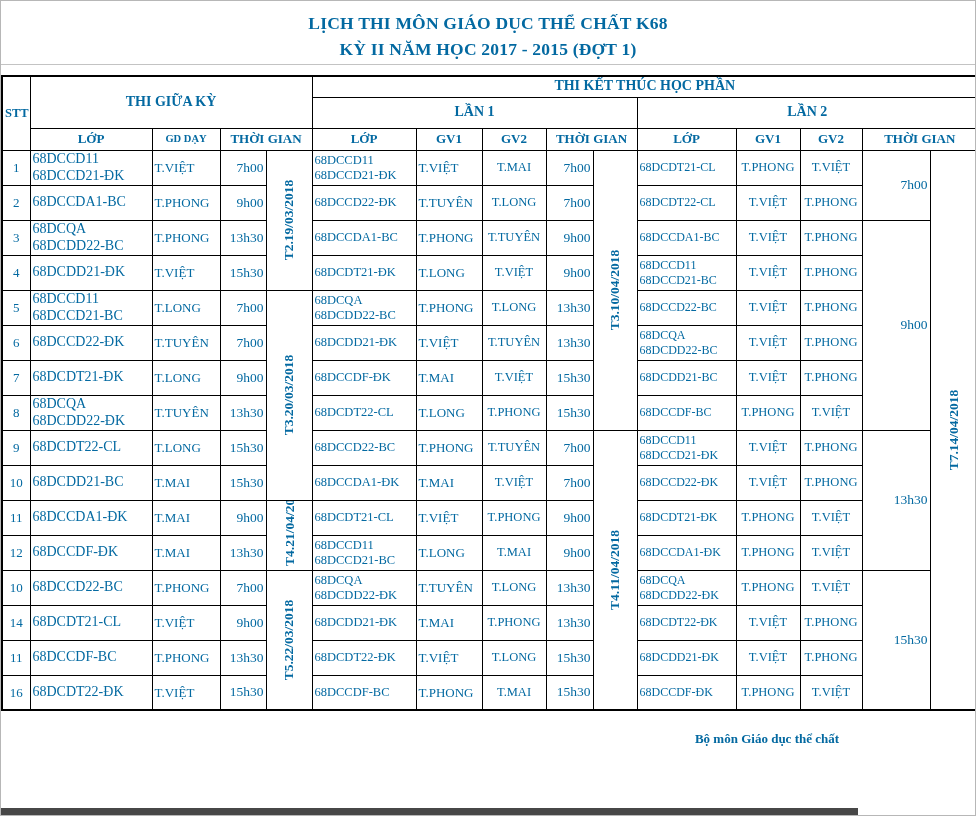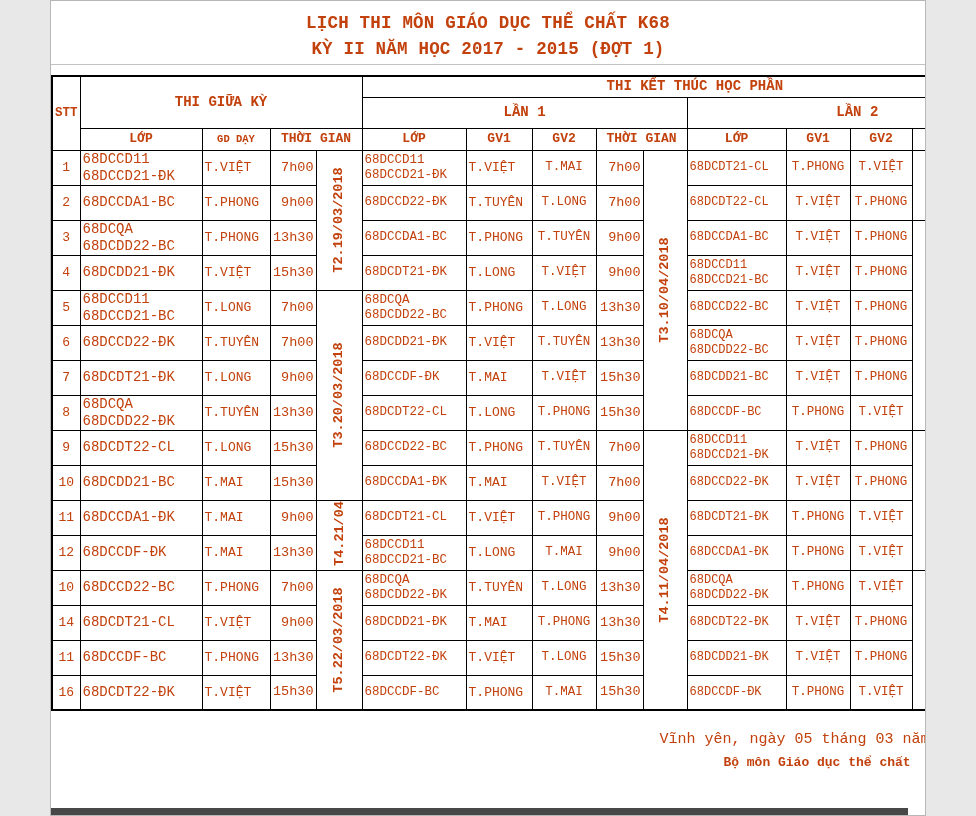--- a/index.html
+++ b/index.html
@@ -1,19 +1,19 @@
 <!DOCTYPE html>
 <html><head>
 <meta charset="utf-8">
 <style>
   html,body { margin:0; padding:0; background:#e8e8e8; }
   .page {
-    position:relative; width:876px; height:816px; margin:0 auto;
-    background:#ffffff; color:#c2410c;
-    font-family:Liberation Mono, monospace;
+    position:relative; width:976px; height:816px; margin:0 auto;
+    background:#ffffff; color:#0369a1;
+    font-family:Liberation Serif, serif;
     border:1px solid #b7b7b7; box-sizing:border-box; overflow:hidden;
   }
   .title-block {
     box-sizing:border-box; height:64px; padding-top:9px; text-align:center;
     border-bottom:1px solid #c3c3c3;
   }
   .title-block div { font-weight:bold; font-size:17.5px; line-height:26px; letter-spacing:.2px; }
 
   table.sched {
     width:100%; border-collapse:collapse; table-layout:fixed;
@@ -350,18 +350,17 @@
         <td class="gv gvc">T.MAI</td>
         <td class="time">15h30</td>
         <td class="lop f2lop">68DCCDF-ĐK</td>
         <td class="gv gvc">T.PHONG</td>
         <td class="gv gvc">T.VIỆT</td>
       </tr>
     </tbody>
   </table>
 
   <div class="footer">
-    <div class="place">Vĩnh yên, ngày 05 tháng 03 năm 2018</div>
     <div class="dept">Bộ môn Giáo dục thể chất</div>
   </div>
 
   <div class="bottom-bar"></div>
 </div>
 
 </body></html>

